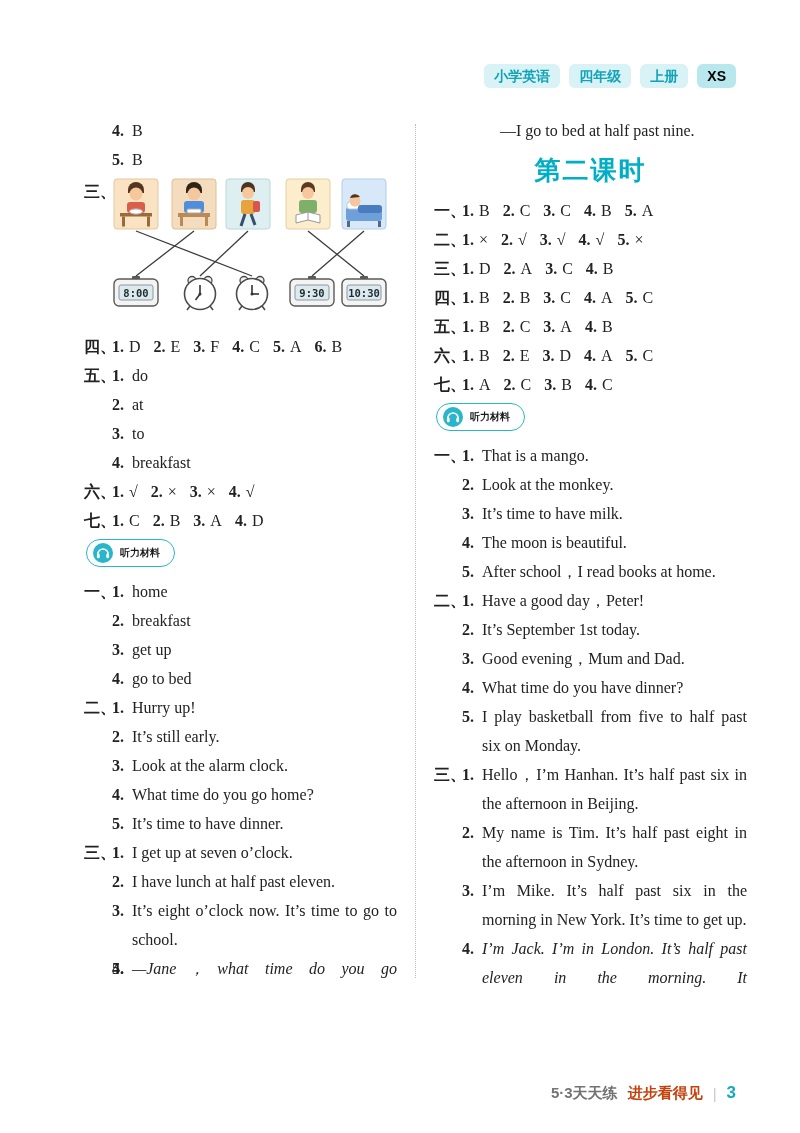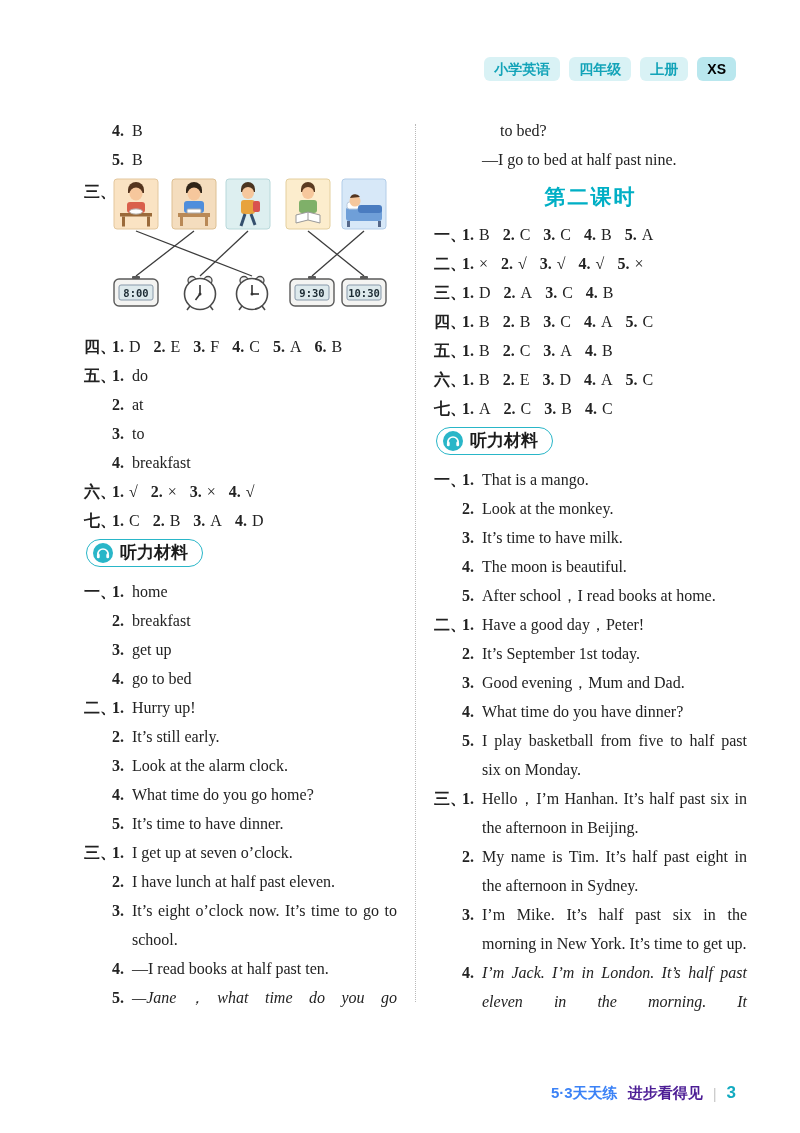--- a/index.html
+++ b/index.html
@@ -3,21 +3,21 @@
 <meta charset="utf-8">
 <style>
   * { margin:0; padding:0; box-sizing:border-box; }
   html,body { width:800px; }
   body {
     height:1133px; position:relative; background:#ffffff; overflow:hidden;
     font-family:"Liberation Serif","DejaVu Serif",serif; color:#222;
   }
 
   
-  .header-tags { position:absolute; top:57px; right:64px; display:flex; gap:9px;
+  .header-tags { position:absolute; top:64px; right:64px; display:flex; gap:9px;
     font-family:"Liberation Sans","DejaVu Sans",sans-serif;justify-content:flex-end; }
   .pill { background:#d9f2f5; color:#12a3b8; font-weight:700; font-size:14px;
     line-height:1; padding:5px 10px; border-radius:6px; }
   .pill-dark { background:#b9e7ee; color:#000000; }
 
   
   .content { position:absolute; left:84px; top:116px; display:flex; align-items:stretch; }
   .col { width:313px; font-size:16px; line-height:29px; }
   .divider { border-left:1px dotted #b9b9b9; margin:8px 18px 14px 18px; }
 
@@ -37,32 +37,32 @@
   .cont { padding-left:20px; }
   .cont .cl:first-of-type { padding-left:18px; }
   .cl { text-align:justify; }
 
   .fig-row { align-items:flex-start; margin:3px 0 5px; }
 
   .badge-row { margin:4px 0 4px; }
   .badge { display:inline-flex; align-items:center; gap:6px; border:1.5px solid #29b6c8;
     border-radius:16px; padding:2px 14px 2px 5px; margin-left:2px;
     font-family:"Liberation Sans","DejaVu Sans",sans-serif; font-weight:700;
-    font-size:17px; color:#1b1b1b; line-height:20px; }
+    font-size:10px; color:#1b1b1b; line-height:20px; }
   .badge-icon { display:inline-flex; }
 
-  .lesson-heading { text-align:center; color:#00afc5; font-weight:700; font-size:21px;
+  .lesson-heading { text-align:center; color:#00afc5; font-weight:700; font-size:26px;
     letter-spacing:2px; line-height:1; margin:12px 0 13px;
     font-family:"Liberation Sans","DejaVu Sans",sans-serif; }
 
   
   .footer { position:absolute; right:64px; bottom:30px; display:flex; align-items:center;
     gap:10px; font-family:"Liberation Sans","DejaVu Sans",sans-serif; font-size:15px; }
-  .f-brand { color:#3b82f6; font-weight:700; }
-  .f-slogan { color:#4c1d95; font-weight:700; }
+  .f-brand { color:#737373; font-weight:700; }
+  .f-slogan { color:#c2410c; font-weight:700; }
   .f-div { color:#c9c9c9; }
   .f-page { color:#12aac0; font-weight:700; font-size:17px; }
 </style>
 </head>
 <body>
 
 <div class="header-tags">
   <span class="pill">小学英语</span>
   <span class="pill">四年级</span>
   <span class="pill">上册</span>
@@ -377,21 +377,20 @@
             <span class="n">3.</span>
             <div>
 
             <div class="ln">It’s eight o’clock now. It’s time to go to school.</div>
             </div>
           </div>
           <div class="li">
             <span class="n">4.</span>
             <div>
 
-              <div class="ln">—I read books at half past ten.</div>
             </div>
           </div>
           <div class="li">
             <span class="n">5.</span>
             <div>
 
             <div class="ln">—Jane，what time do you go</div>
             </div>
           </div>
         </div>
@@ -400,21 +399,20 @@
   </div>
 
   <div class="divider"></div>
 
   <div class="col">
 
     <div class="row">
       <span class="sec"></span>
       <div class="list cont">
 
-      <div class="cl">to bed?</div>
           <div class="cl">—I go to bed at half past nine.</div>
         </div>
     </div>
 
     <div class="lesson-heading">第二课时</div>
 
     <div class="row">
       <span class="sec">一、</span>
       <span class="pairs">
 

